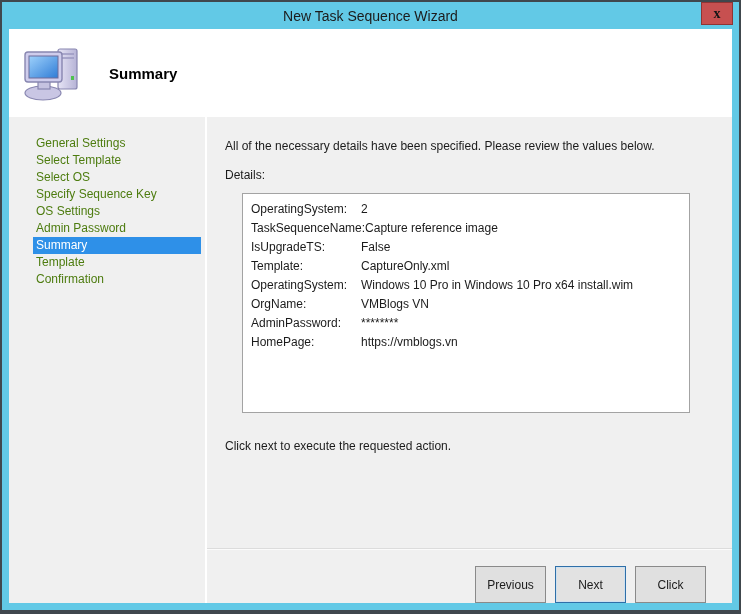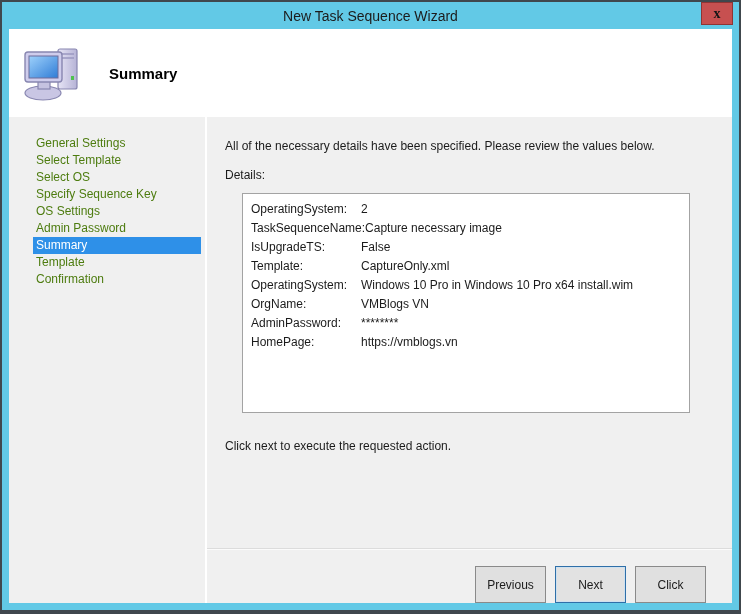--- a/index.html
+++ b/index.html
@@ -204,21 +204,21 @@
 
           <div class="details-box">
 
               <div class="detail-row">
                 <span class="detail-name">OperatingSystem:</span>
                 <span class="detail-value">2</span>
               </div>
 
               <div class="detail-row">
                 <span class="detail-name">TaskSequenceName:</span>
-                <span class="detail-value">Capture necessary image</span>
+                <span class="detail-value">Capture reference image</span>
               </div>
 
               <div class="detail-row">
                 <span class="detail-name">IsUpgradeTS:</span>
                 <span class="detail-value">False</span>
               </div>
 
               <div class="detail-row">
                 <span class="detail-name">Template:</span>
                 <span class="detail-value">CaptureOnly.xml</span>

